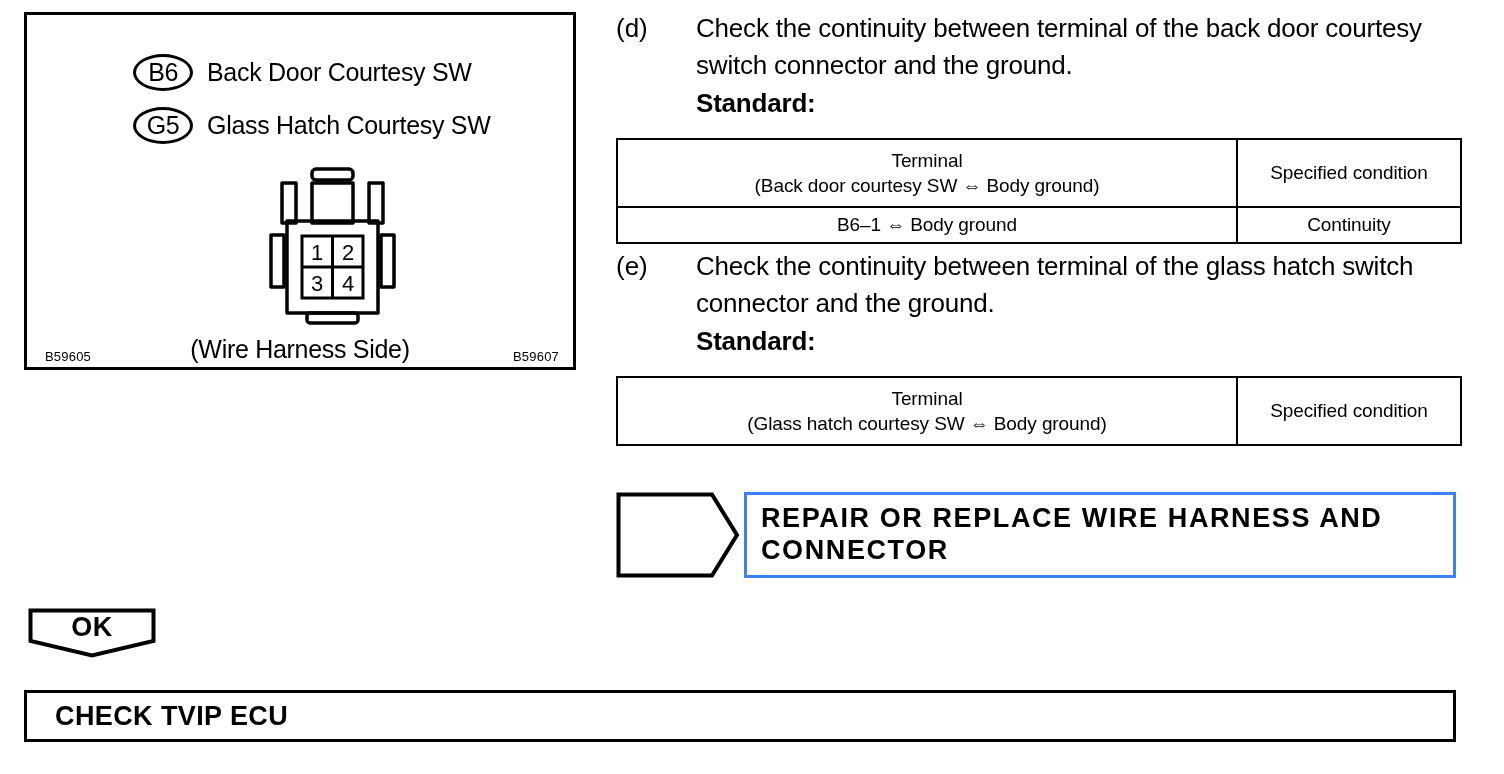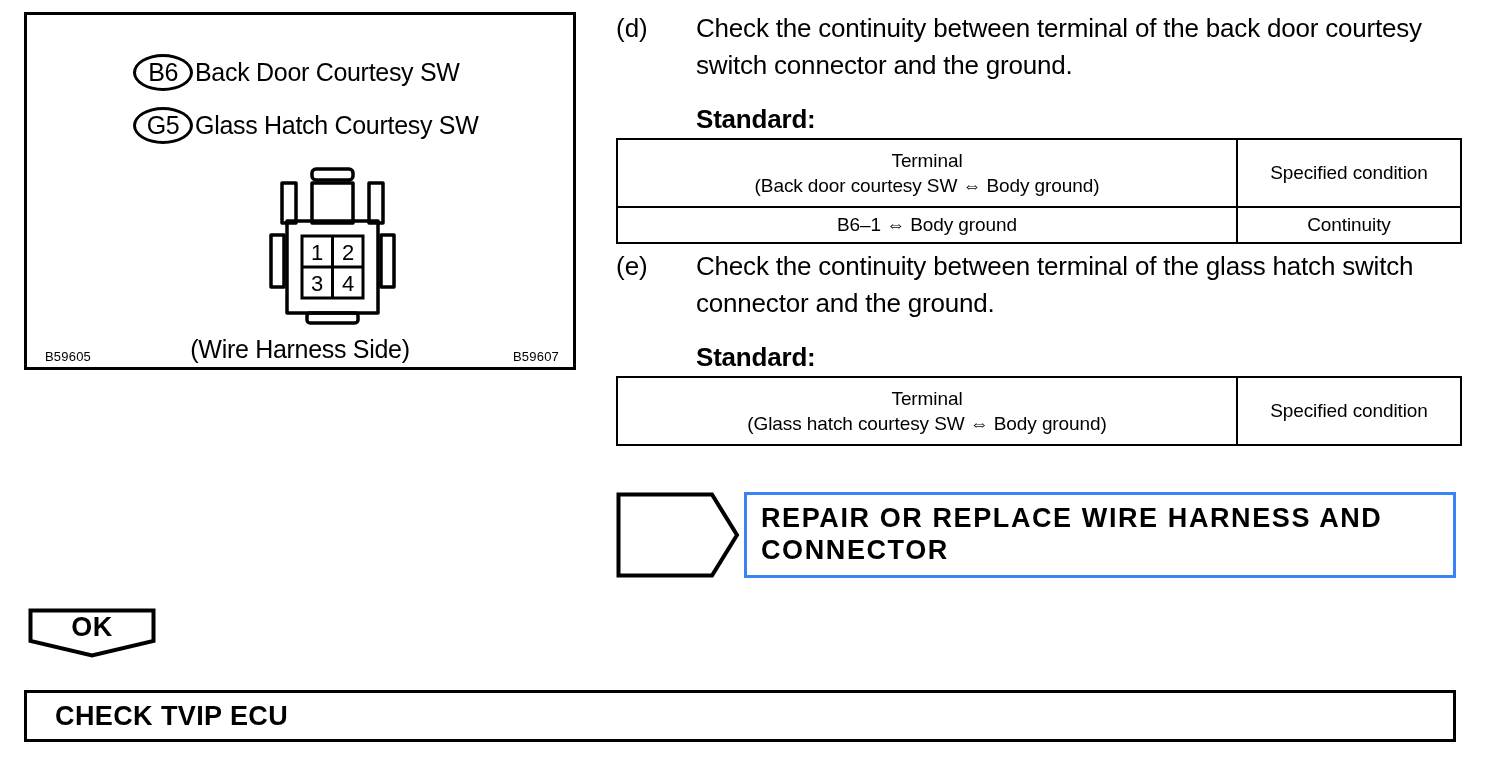--- a/index.html
+++ b/index.html
@@ -50,21 +50,21 @@
     align-items: center;
     justify-content: center;
     font-size: 25px;
     line-height: 1;
     letter-spacing: -0.5px;
     background: #fff;
   }
   .legend-text {
     font-size: 25px;
     line-height: 1;
-    margin-left: 2px;
+    margin-left: 14px;
     letter-spacing: -0.3px;
   }
 
   
   #connector {
     position: absolute;
     left: 238px;
     top: 152px;
     width: 136px;
     height: 158px;
@@ -110,21 +110,20 @@
   }
   .step-body {
     margin-left: 80px;
     font-size: 26px;
     line-height: 1.44;
     letter-spacing: -0.2px;
   }
   .step-standard {
     font-weight: bold;
     letter-spacing: -0.2px;
-    margin-top: 16px;
   }
 
   
   .spec-table {
     position: absolute;
     left: 0;
     width: 840px;
     border-collapse: collapse;
     table-layout: fixed;
     background: #fff;

